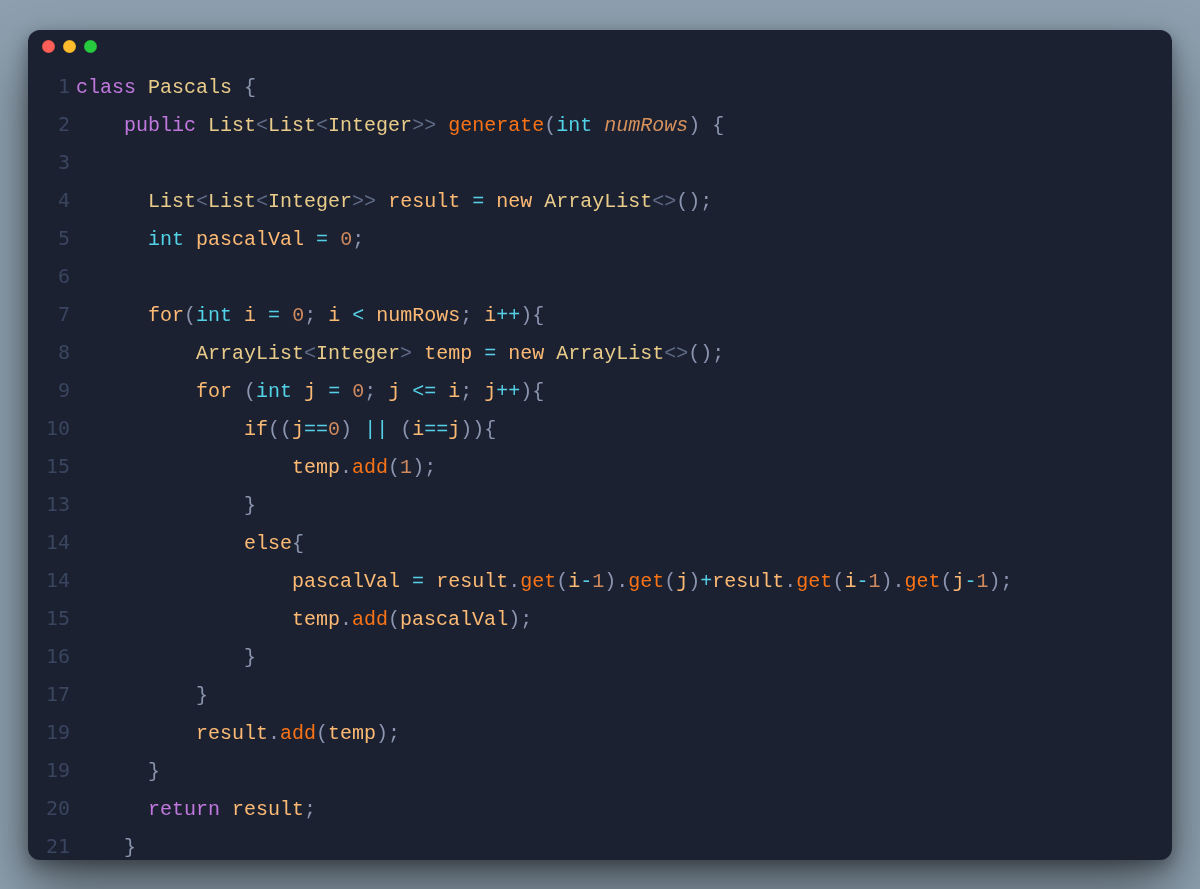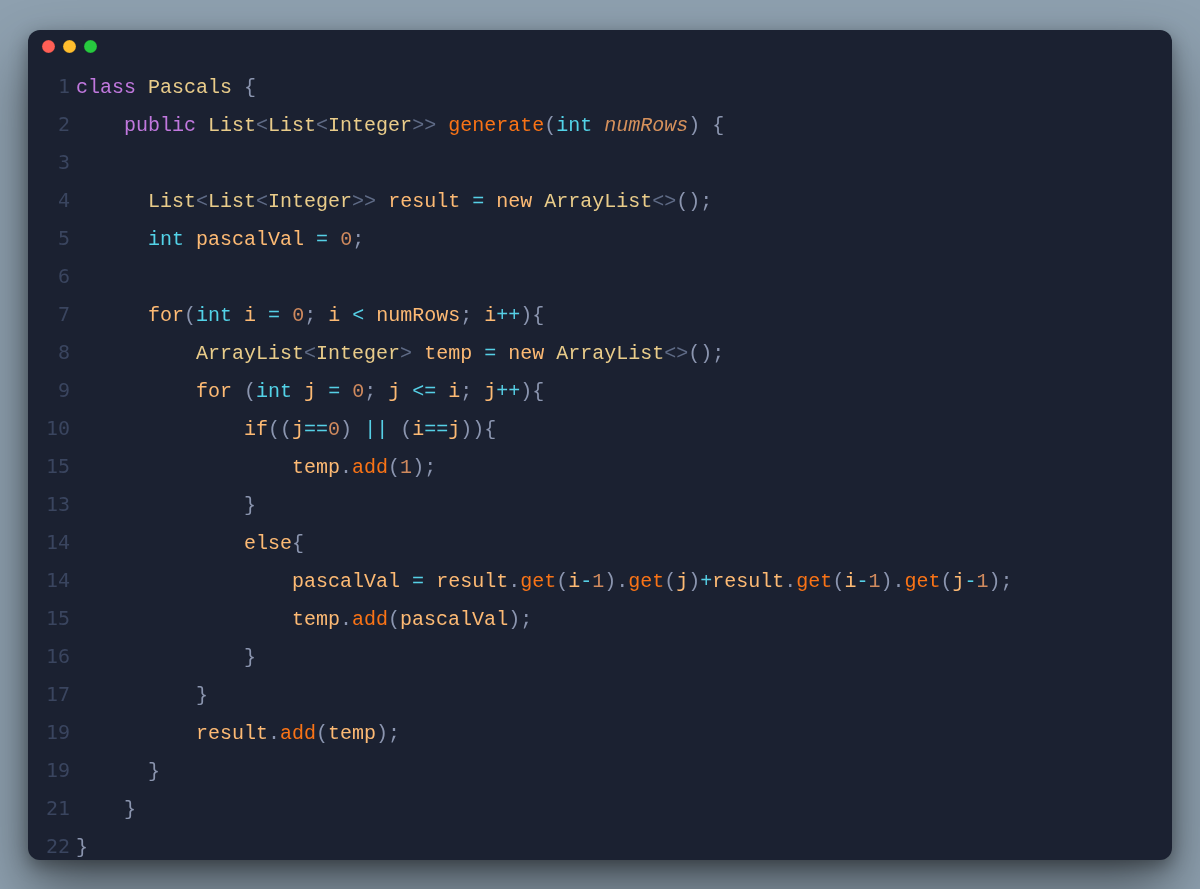--- a/index.html
+++ b/index.html
@@ -108,17 +108,18 @@
         <div class="line"><span class="gutter">10</span><span class="code"><span>              </span><span class="ctrl">if</span><span class="punct">((</span><span class="ident">j</span><span class="op">==</span><span class="num">0</span><span class="punct">)</span><span> </span><span class="op">||</span><span> </span><span class="punct">(</span><span class="ident">i</span><span class="op">==</span><span class="ident">j</span><span class="punct">)){</span></span></div>
         <div class="line"><span class="gutter">15</span><span class="code"><span>                  </span><span class="ident">temp</span><span class="punct">.</span><span class="fn">add</span><span class="punct">(</span><span class="num">1</span><span class="punct">);</span></span></div>
         <div class="line"><span class="gutter">13</span><span class="code"><span>              </span><span class="punct">}</span></span></div>
         <div class="line"><span class="gutter">14</span><span class="code"><span>              </span><span class="ctrl">else</span><span class="punct">{</span></span></div>
         <div class="line"><span class="gutter">14</span><span class="code"><span>                  </span><span class="ident">pascalVal</span><span> </span><span class="op">=</span><span> </span><span class="ident">result</span><span class="punct">.</span><span class="fn">get</span><span class="punct">(</span><span class="ident">i</span><span class="op">-</span><span class="num">1</span><span class="punct">).</span><span class="fn">get</span><span class="punct">(</span><span class="ident">j</span><span class="punct">)</span><span class="op">+</span><span class="ident">result</span><span class="punct">.</span><span class="fn">get</span><span class="punct">(</span><span class="ident">i</span><span class="op">-</span><span class="num">1</span><span class="punct">).</span><span class="fn">get</span><span class="punct">(</span><span class="ident">j</span><span class="op">-</span><span class="num">1</span><span class="punct">);</span></span></div>
         <div class="line"><span class="gutter">15</span><span class="code"><span>                  </span><span class="ident">temp</span><span class="punct">.</span><span class="fn">add</span><span class="punct">(</span><span class="ident">pascalVal</span><span class="punct">);</span></span></div>
         <div class="line"><span class="gutter">16</span><span class="code"><span>              </span><span class="punct">}</span></span></div>
         <div class="line"><span class="gutter">17</span><span class="code"><span>          </span><span class="punct">}</span></span></div>
         <div class="line"><span class="gutter">19</span><span class="code"><span>          </span><span class="ident">result</span><span class="punct">.</span><span class="fn">add</span><span class="punct">(</span><span class="ident">temp</span><span class="punct">);</span></span></div>
         <div class="line"><span class="gutter">19</span><span class="code"><span>      </span><span class="punct">}</span></span></div>
+        <div class="line"><span class="gutter">20</span><span class="code"><span>      </span><span class="kw">return</span><span> </span><span class="ident">result</span><span class="punct">;</span></span></div>
         <div class="line"><span class="gutter">21</span><span class="code"><span>    </span><span class="punct">}</span></span></div>
         <div class="line"><span class="gutter">22</span><span class="code"><span class="punct">}</span></span></div>
       </div>
   </div>
 </div>
 
 </body></html>

